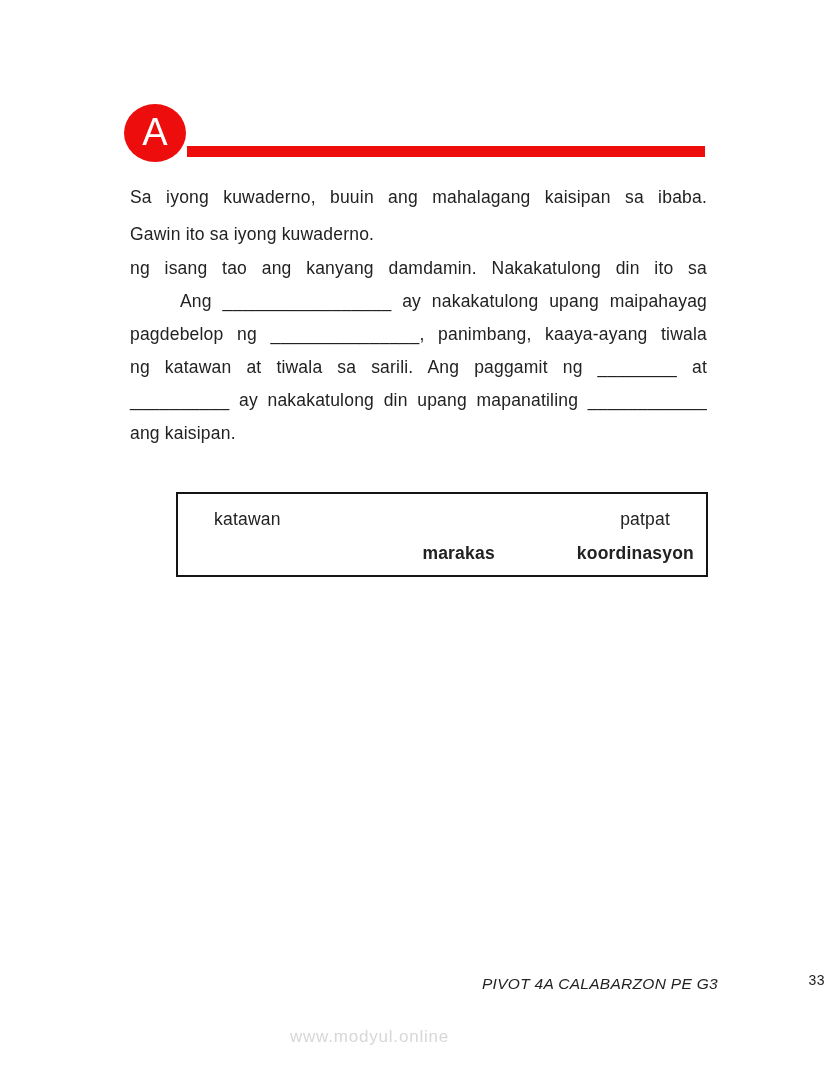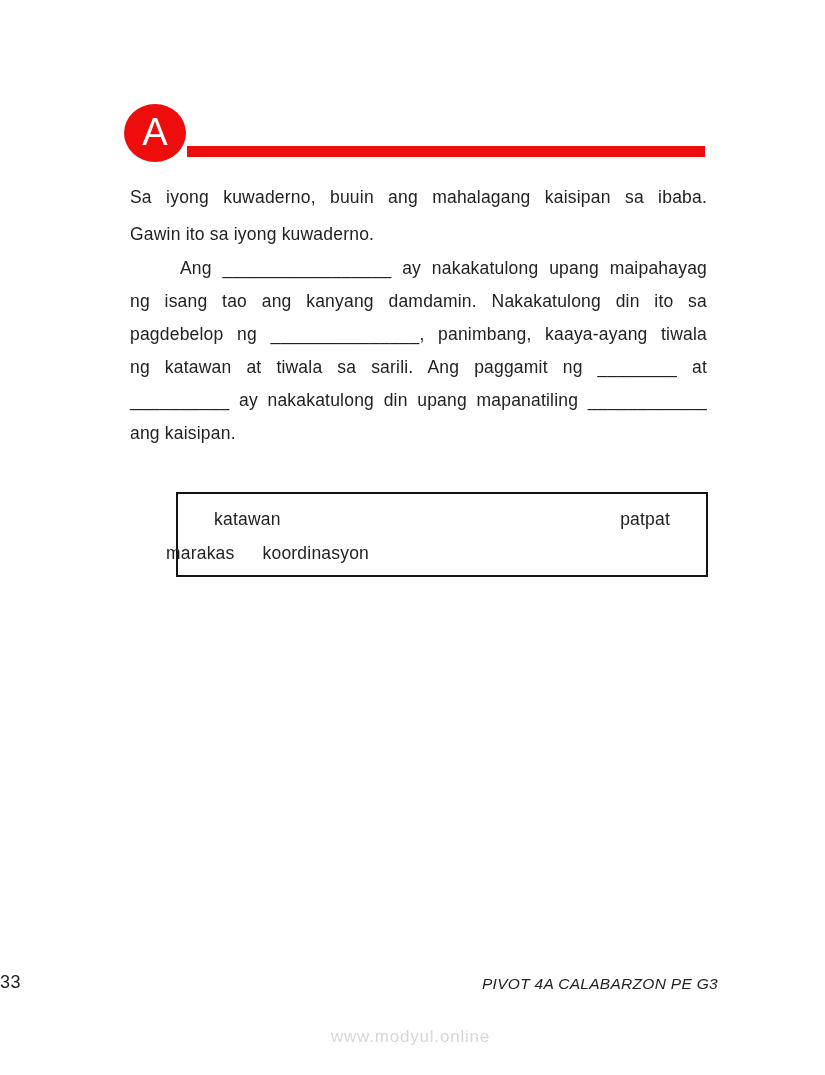--- a/index.html
+++ b/index.html
@@ -60,69 +60,69 @@
     letter-spacing: 0.2px;
   }
   .wb-row-1 {
     display: flex;
     justify-content: space-between;
     padding: 0 36px;
     line-height: 34px;
   }
   .wb-row-2 {
     display: flex;
-    justify-content: flex-start;
-    gap: 28px;
+    justify-content: flex-end;
+    gap: 82px;
     line-height: 34px;
     transform: translateX(-12px);
+    font-weight: bold;
   }
   .page-number {
     position: absolute;
     left: 0; top: 972px;
     width: 825px;
-    text-align: left;
-    font-size: 18px;
+    text-align: right;
+    font-size: 14px;
     letter-spacing: 0.5px;
   }
   .module-label {
     position: absolute;
     right: 107px; top: 975px;
     font-style: italic;
     font-size: 15.5px;
     letter-spacing: 0.3px;
   }
   .watermark {
     position: absolute;
     left: 0; top: 1027px;
     width: 739px;
     text-align: center;
     font-size: 17px;
     letter-spacing: 0.8px;
-    padding-left: 41px;
   }
 </style>
 </head>
 <body>
 
 <div class="page">
 
   <div class="badge" style="background-color: rgb(238, 13, 13);">
     <span class="badge-letter">A</span>
   </div>
 
   <div class="header-rule" style="background-color: rgb(238, 13, 13);"></div>
 
   <div class="instructions">
     <div class="jline">Sa iyong kuwaderno, buuin ang mahalagang kaisipan sa ibaba.</div>
     <div>Gawin ito sa iyong kuwaderno.</div>
   </div>
 
   <div class="cloze">
+    <div class="jline">ng isang tao ang kanyang damdamin. Nakakatulong din ito sa</div>
     <div class="jline indent">Ang _________________ ay nakakatulong upang maipahayag</div>
-    <div class="jline">ng isang tao ang kanyang damdamin. Nakakatulong din ito sa</div>
     <div class="jline">pagdebelop ng _______________, panimbang, kaaya-ayang tiwala</div>
     <div class="jline">ng katawan at tiwala sa sarili.  Ang paggamit ng ________ at</div>
     <div class="jline">__________ ay nakakatulong din upang mapanatiling ____________</div>
     <div>ang kaisipan.</div>
   </div>
 
   <div class="wordbank">
     <div class="wb-row-1">
       <span>katawan</span>
       <span>patpat</span>

